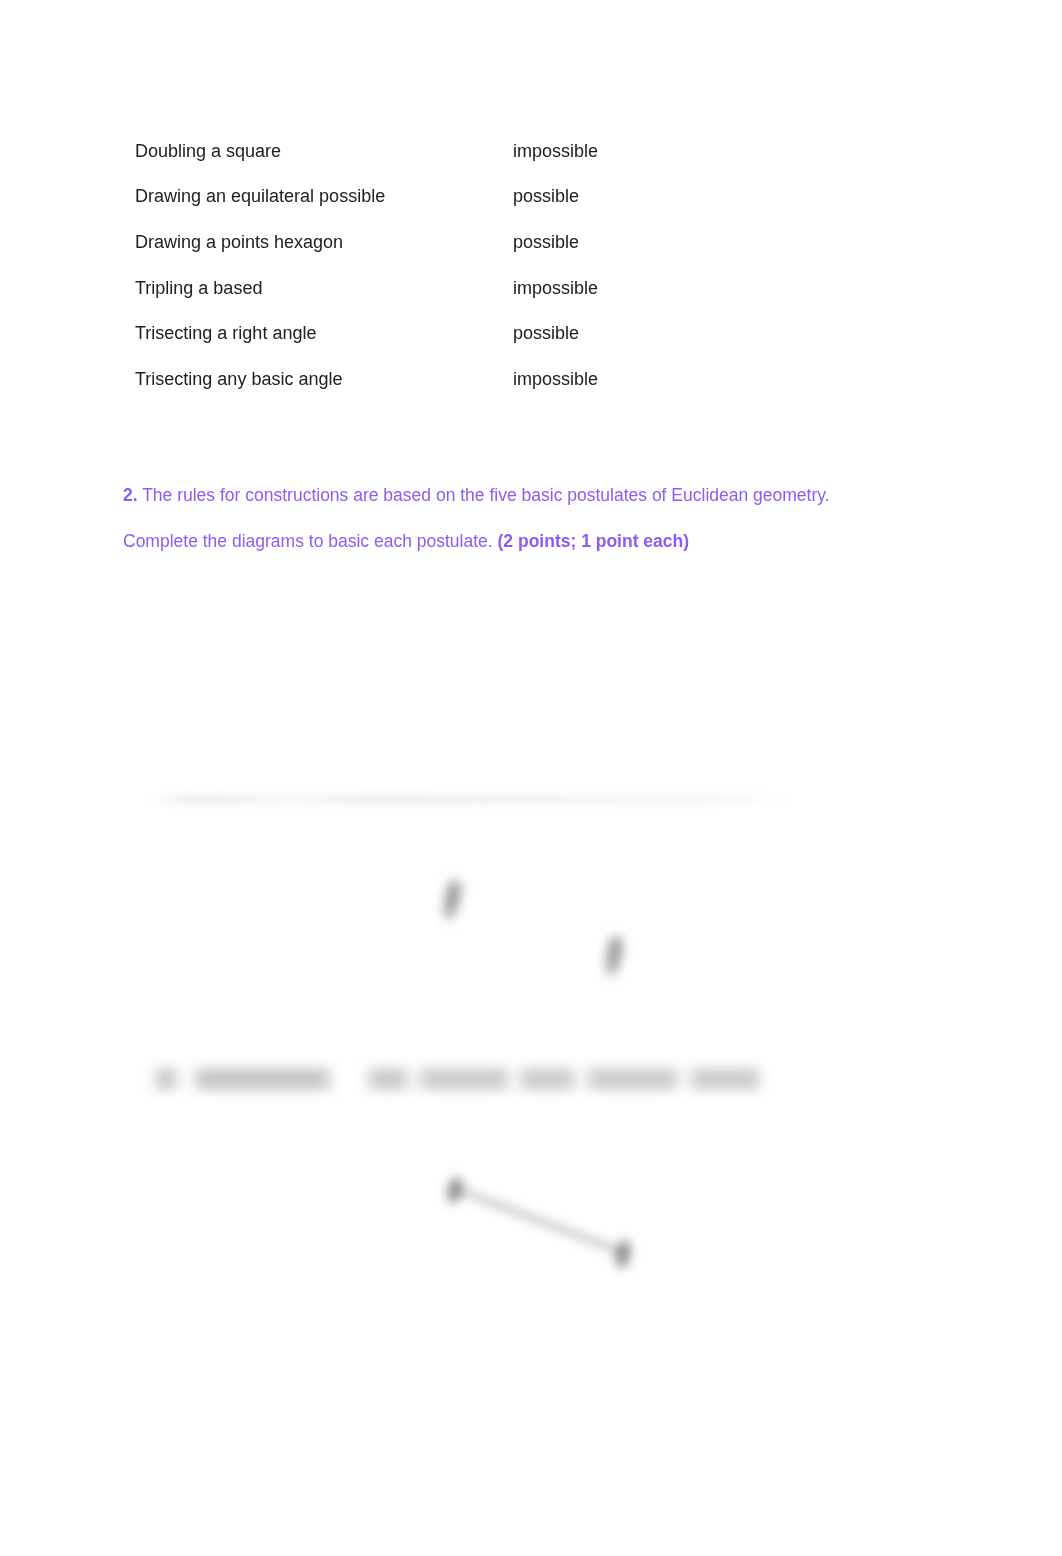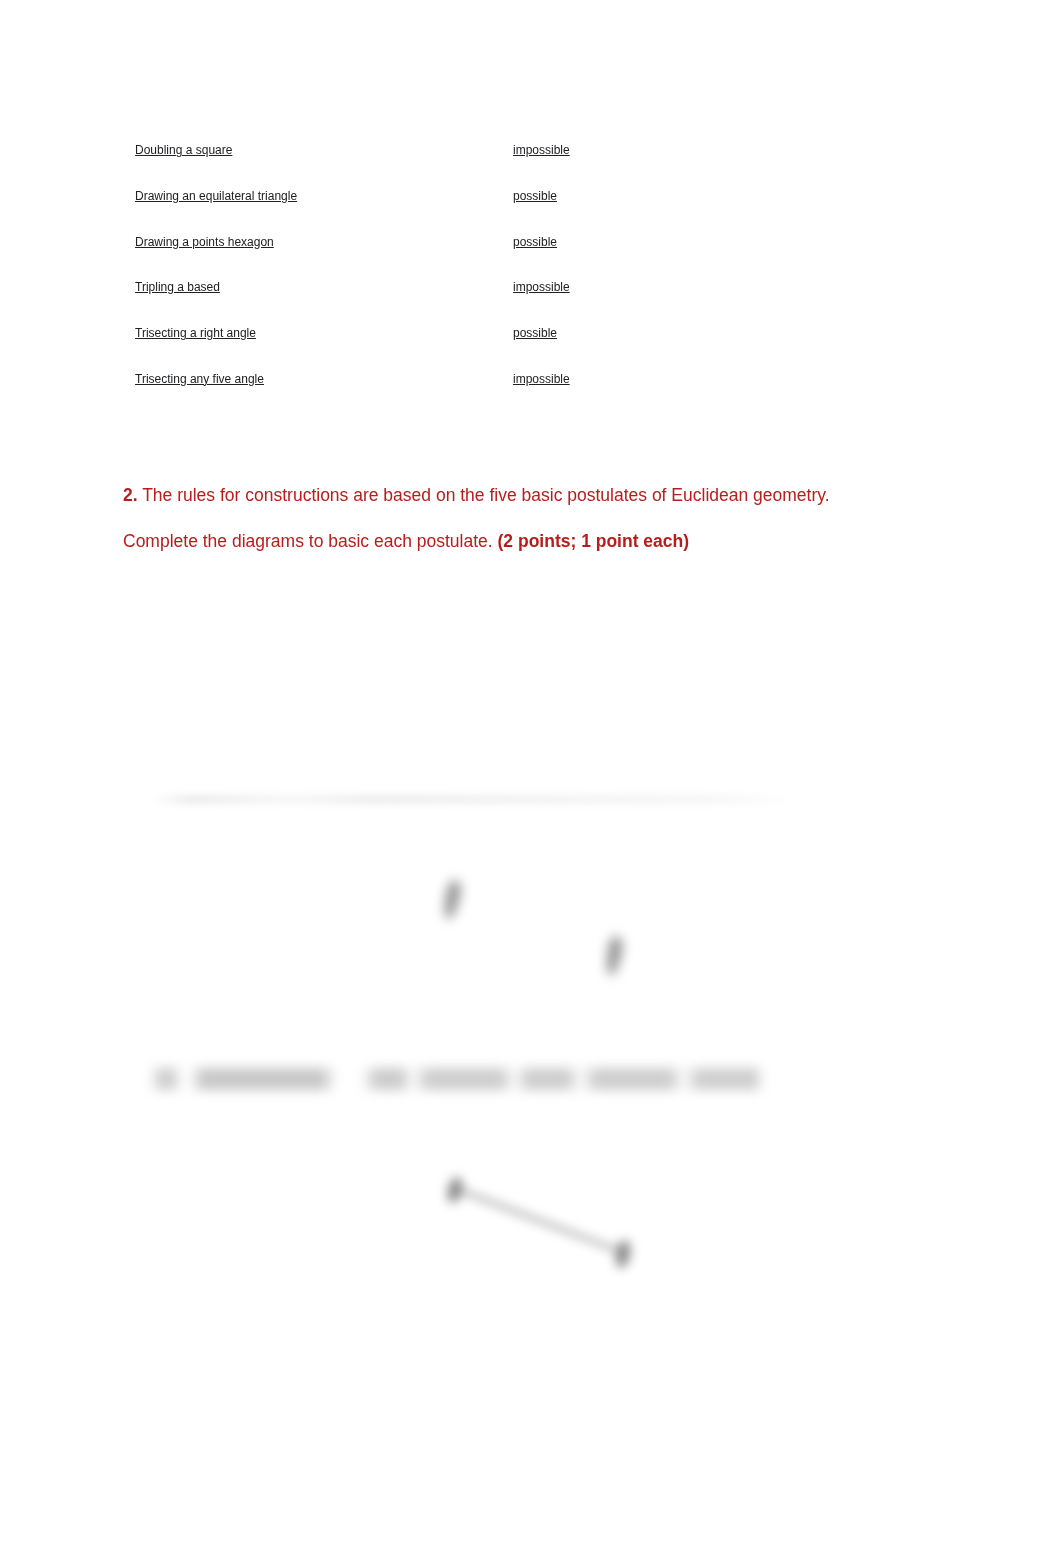--- a/index.html
+++ b/index.html
@@ -27,44 +27,43 @@
     top: 128px;
     width: 620px;
     border-collapse: collapse;
   }
   .constructions-table tr {
     height: 45.7px;
   }
   .constructions-table td {
     padding: 0;
     vertical-align: middle;
-    font-size: 12px;
+    font-size: 18px;
     line-height: 1.25;
     color: #202124;
     white-space: nowrap;
-    text-decoration: underline;
   }
   .constructions-table td.col-task {
     width: 378px;
   }
   .constructions-table td.col-result {
     width: 242px;
   }
 
   
   .question-block {
     position: absolute;
     left: 123px;
     top: 484px;
     width: 830px;
   }
   .question-line {
     font-size: 17.5px;
     line-height: 1.3;
-    color: #b91c1c;
+    color: #8b5cf6;
     margin: 0 0 23px 0;
     white-space: nowrap;
   }
   .question-line:last-child {
     margin-bottom: 0;
   }
   .q-num {
     font-weight: bold;
   }
   .q-points {
@@ -171,37 +170,37 @@
 
 <div class="page">
 
   <table class="constructions-table">
     <tbody>
       <tr>
         <td class="col-task">Doubling a square</td>
         <td class="col-result">impossible</td>
       </tr>
       <tr>
-        <td class="col-task">Drawing an equilateral triangle</td>
+        <td class="col-task">Drawing an equilateral possible</td>
         <td class="col-result">possible</td>
       </tr>
       <tr>
         <td class="col-task">Drawing a points hexagon</td>
         <td class="col-result">possible</td>
       </tr>
       <tr>
         <td class="col-task">Tripling a based</td>
         <td class="col-result">impossible</td>
       </tr>
       <tr>
         <td class="col-task">Trisecting a right angle</td>
         <td class="col-result">possible</td>
       </tr>
       <tr>
-        <td class="col-task">Trisecting any five angle</td>
+        <td class="col-task">Trisecting any basic angle</td>
         <td class="col-result">impossible</td>
       </tr>
     </tbody>
   </table>
 
   <div class="question-block">
     <p class="question-line"><span class="q-num">2.</span> <span>The rules for constructions are based on the five basic postulates of Euclidean geometry.</span></p>
     <p class="question-line"><span>Complete the diagrams to basic each postulate.</span> <span class="q-points">(2 points; 1 point each)</span></p>
   </div>
 

